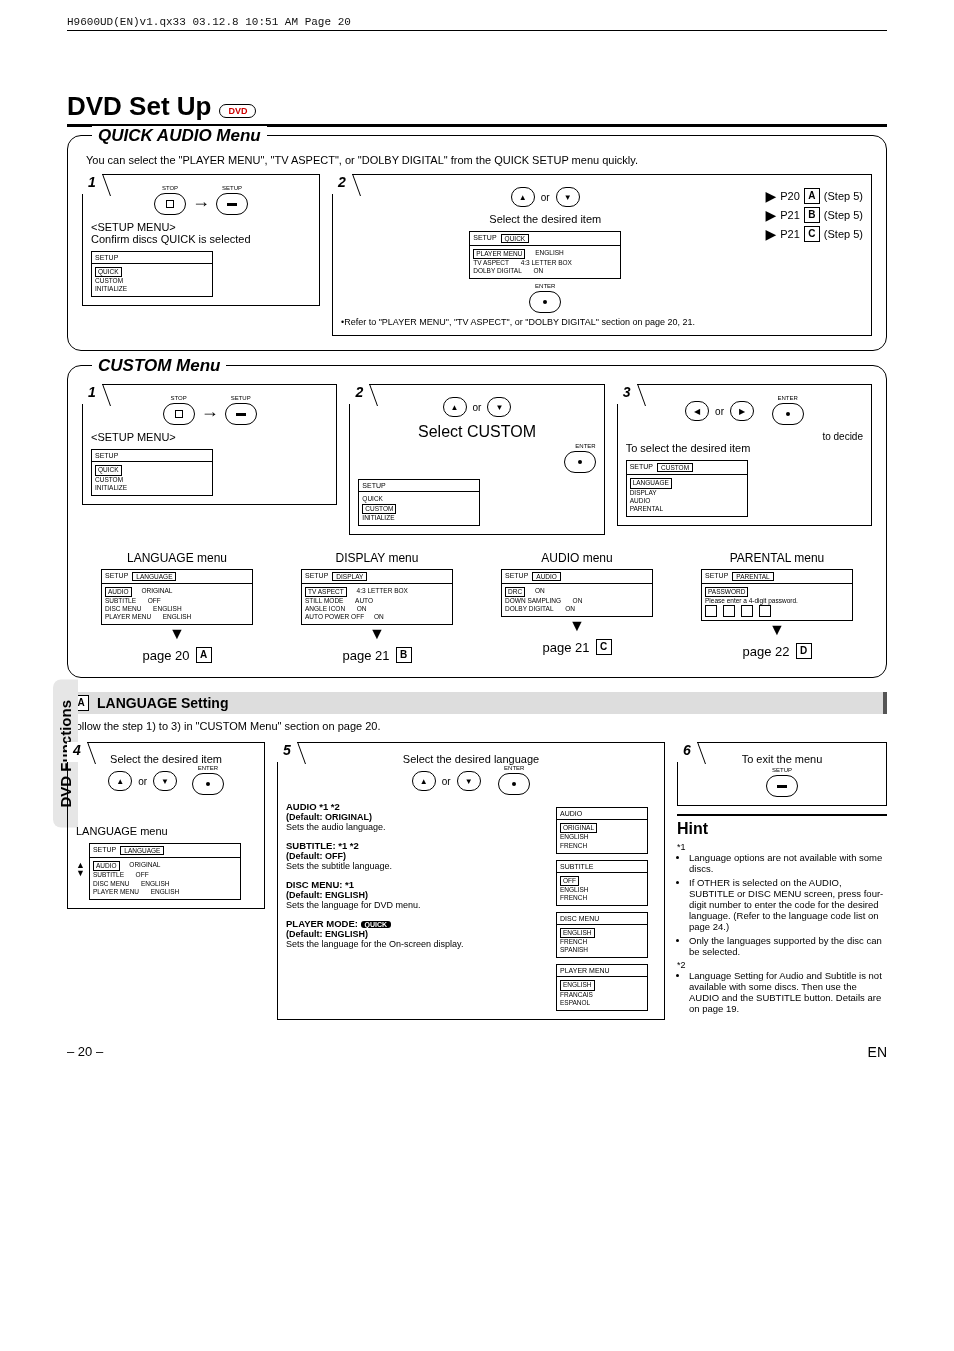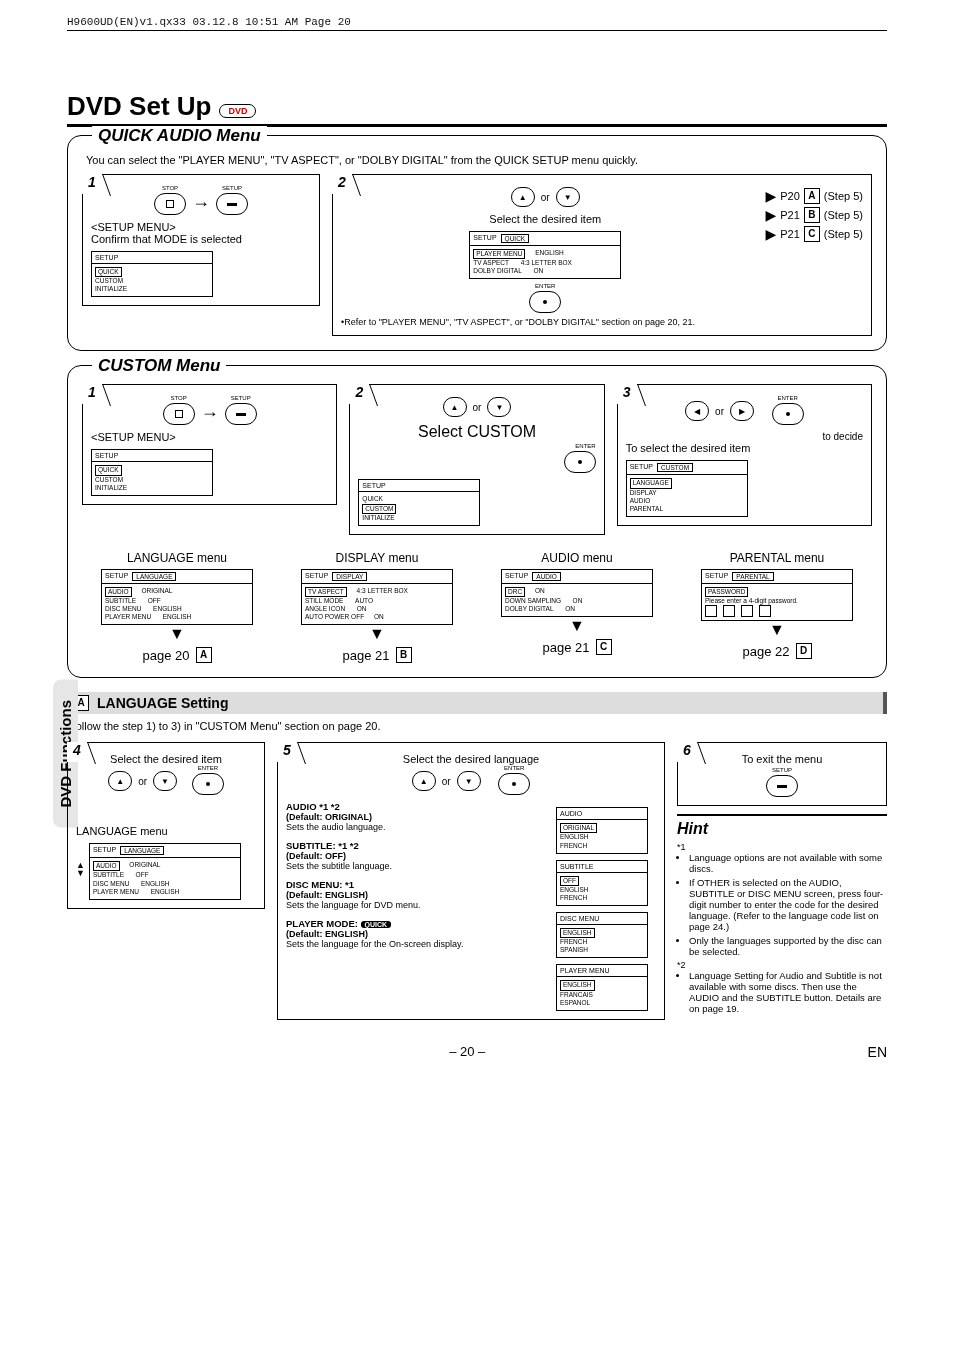--- a/index.html
+++ b/index.html
@@ -143,29 +143,29 @@
   .followtext{font-size:11px;margin:6px 0 10px 2px;}
   .side-tab{
     position:absolute; left:-14px; top:680px;
     writing-mode: vertical-rl;
     transform: rotate(180deg);
     background:#e6e6e6; padding:20px 4px;
     font-weight:bold; font-size:15px;
     border-radius:0 8px 8px 0;
   }
   .hint-box{border-top:2px solid #000; padding-top:4px; margin-top:8px;}
-  .hint-box h3{font-style:italic; font-size:16px; margin:0 0 4px;}
+  .hint-box h3{font-size:16px; margin:0 0 4px;}
   .hint-box ul{margin:0;padding-left:12px;font-size:9.5px;}
   .hint-box li{margin-bottom:3px;}
   .desc-col{font-size:9px;}
   .desc-col .item{margin-bottom:8px;}
   .desc-col .item .t{font-weight:bold;font-size:9.5px;}
   .desc-col .badge-q{display:inline-block;background:#000;color:#fff;border-radius:3px;padding:0 4px;font-size:7px;vertical-align:middle;}
   .footer{display:flex;justify-content:space-between;align-items:center;margin-top:24px;font-size:13px;}
-  .footer .pn{flex:1;text-align:center;}
+  .footer .pn{flex:1;}
   .footer .en{font-weight:normal;font-size:14px;}
   .wide-menubox{width:150px;}
   .small-txt{font-size:6.5px;}
   .updown{display:inline-flex;flex-direction:column;font-size:9px;line-height:8px;margin-right:2px;}
   .pwd-sq{display:inline-block;width:10px;height:10px;border:1px solid #000;margin-right:2px;}
   .or {font-size:10px;}
 </style>
 </head>
 <body>
 
@@ -195,21 +195,21 @@
           </div>
           <span class="arrow-r">→</span>
           <div style="text-align:center">
             <div class="tinylabel">SETUP</div>
             <span class="btn-icon">
                 <span class="bar"></span>
               </span>
           </div>
         </div>
         <div style="font-size:11px">&lt;SETUP MENU&gt;</div>
-        <div style="font-size:11px">Confirm that MODE is selected</div>
+        <div style="font-size:11px">Confirm discs QUICK is selected</div>
         <div class="menubox">
           <div class="hdr">
               <span>SETUP</span>
             </div>
           <div class="body">
             <div class="row">
                 <span class="hl">QUICK</span>
               </div>
             <div class="row">
                 <span>CUSTOM</span>

